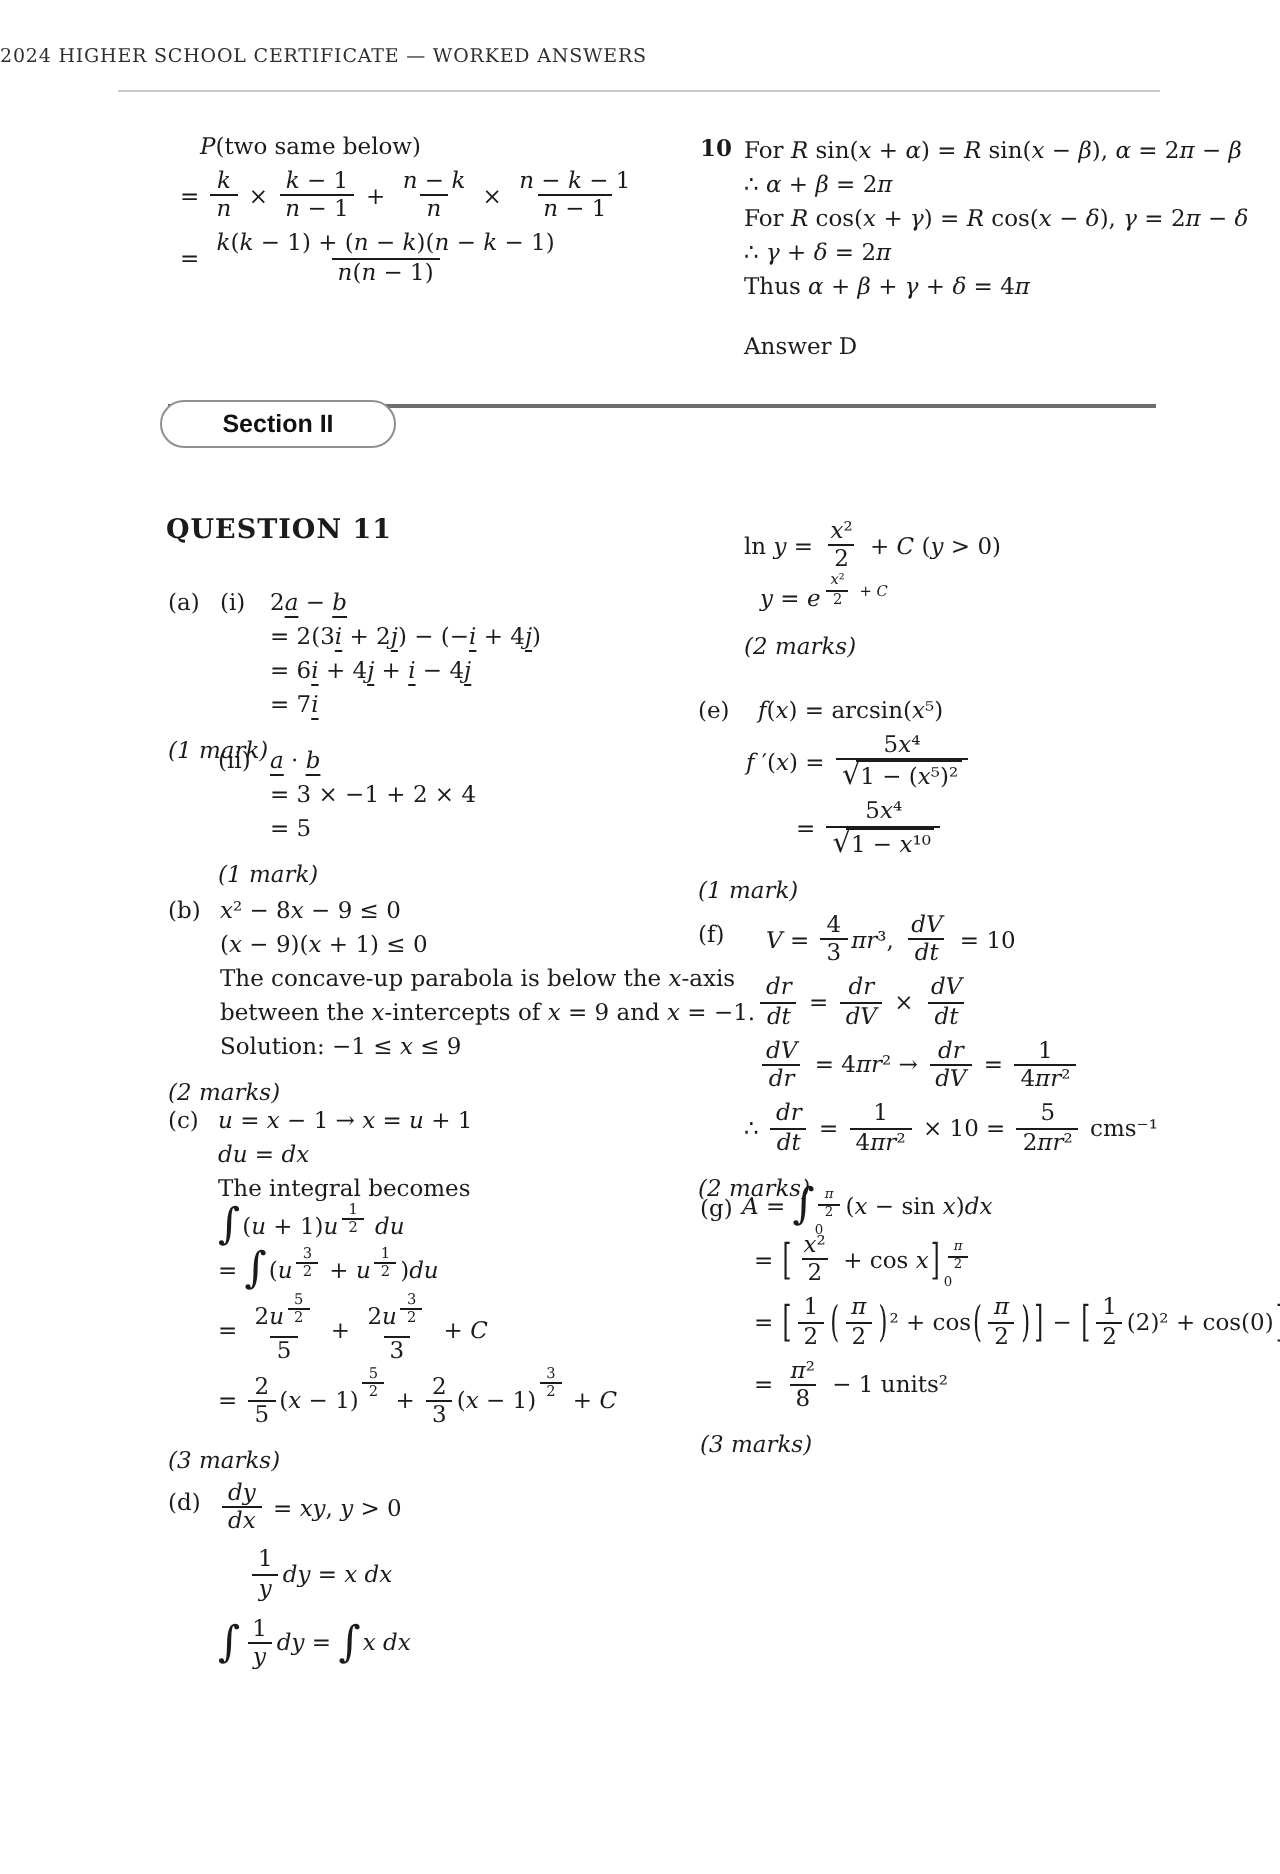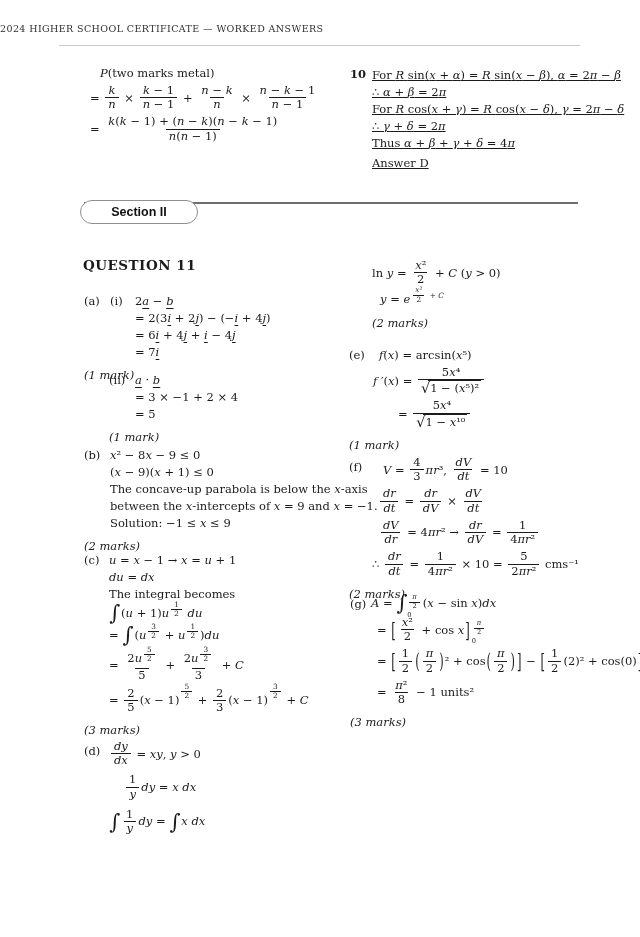--- a/index.html
+++ b/index.html
@@ -13,21 +13,21 @@
         border-radius:12px;background:#fff;display:flex;align-items:center;justify-content:center;
         font-family:"Liberation Sans",sans-serif;font-weight:bold;font-size:12.5px;color:#111;z-index:2;}
   .qtitle{position:absolute;left:83px;top:257px;font-weight:bold;font-size:13.5px;letter-spacing:0.5px;}
   .pgnum{position:absolute;top:887px;left:0;width:100%;text-align:center;
          font-family:"Liberation Sans",sans-serif;font-size:13px;color:#222;}
 
   .blk{position:absolute;font-size:11.5px;line-height:1.25;}
   .qnum{position:absolute;left:0;top:1px;font-weight:bold;}
   .plabel{position:absolute;top:2px;font-style:normal;}
   .pl2{left:26px;}
-  .ml22{margin-left:22px;text-decoration:underline;}
+  .ml22{margin-left:22px;}
   .ml51{margin-left:51px;}
   .ml26{margin-left:26px;}
   .ml25{margin-left:25px;}
   .ml24{margin-left:24px;}
   .ml23{margin-left:23px;}
   .ml21{margin-left:21px;}
 
   .mline{display:flex;align-items:center;margin:2px 0;min-height:15px;}
   .mline span{white-space:pre;}
   .mi{font-style:italic;}
@@ -56,21 +56,21 @@
 <body>
 
 <div class="page">
   <div class="hdr">2024 HIGHER SCHOOL CERTIFICATE — WORKED ANSWERS</div>
   <div class="hdr-rule"></div>
 
   <div class="blk" id="top-left" style="left:90px;top:64px;width:252px;">
     <div class="lines">
         <div class="mline" style="margin-left: 10px;">
           <span class="mi">P</span>
-          <span class="rm">(two marks metal)</span>
+          <span class="rm">(two same below)</span>
         </div>
         <div class="mline">
           <span class="mn">= </span>
           <span class="frac"><span class="fn"><span class="mi">k</span></span><span class="fd"><span class="mi">n</span></span></span>
           <span class="mn"> × </span>
           <span class="frac"><span class="fn"><span class="mi">k</span><span class="mn"> − 1</span></span><span class="fd"><span class="mi">n</span><span class="mn"> − 1</span></span></span>
           <span class="mn"> + </span>
           <span class="frac"><span class="fn"><span class="mi">n</span><span class="mn"> − </span><span class="mi">k</span></span><span class="fd"><span class="mi">n</span></span></span>
           <span class="mn"> × </span>
           <span class="frac"><span class="fn"><span class="mi">n</span><span class="mn"> − </span><span class="mi">k</span><span class="mn"> − 1</span></span><span class="fd"><span class="mi">n</span><span class="mn"> − 1</span></span></span>
@@ -154,21 +154,21 @@
           <span class="mi">α</span>
           <span class="mn"> + </span>
           <span class="mi">β</span>
           <span class="mn"> + </span>
           <span class="mi">γ</span>
           <span class="mn"> + </span>
           <span class="mi">δ</span>
           <span class="mn"> = 4</span>
           <span class="mi">π</span>
         </div>
-        <div class="mline" style="margin-top: 5px;">
+        <div class="mline" style="margin-top: 15px;">
           <span class="rm">Answer D</span>
         </div>
       </div>
   </div>
 
   <div class="sec-rule"></div>
   <div class="pill">
     <span>Section II</span>
   </div>
 

